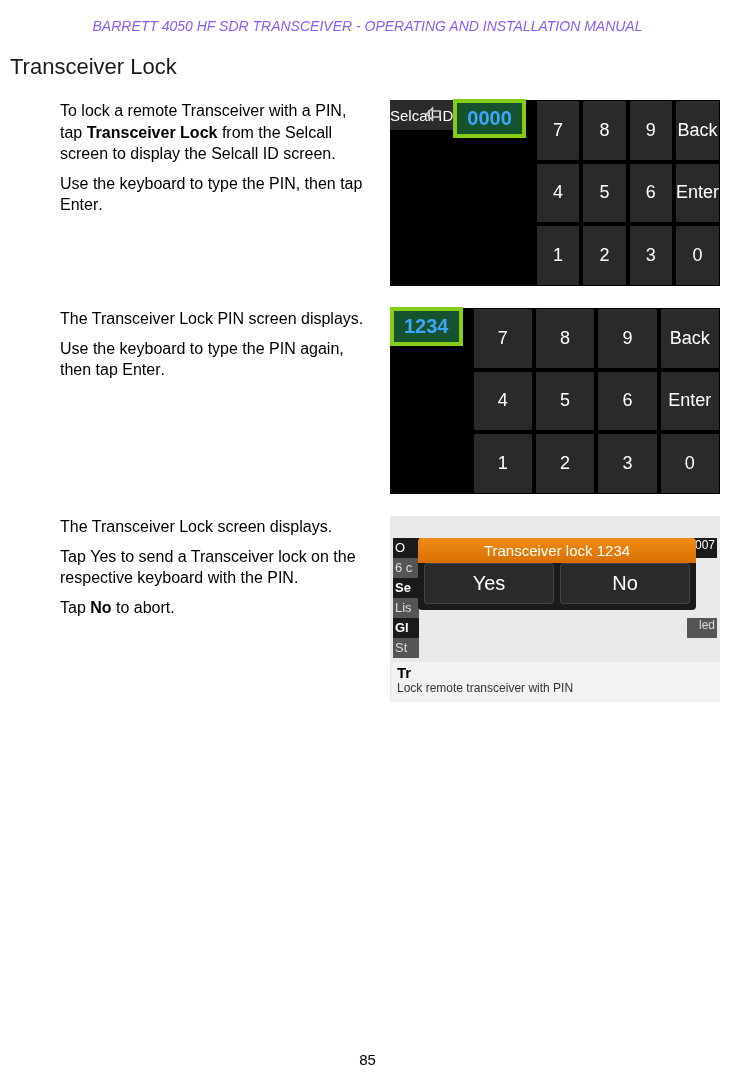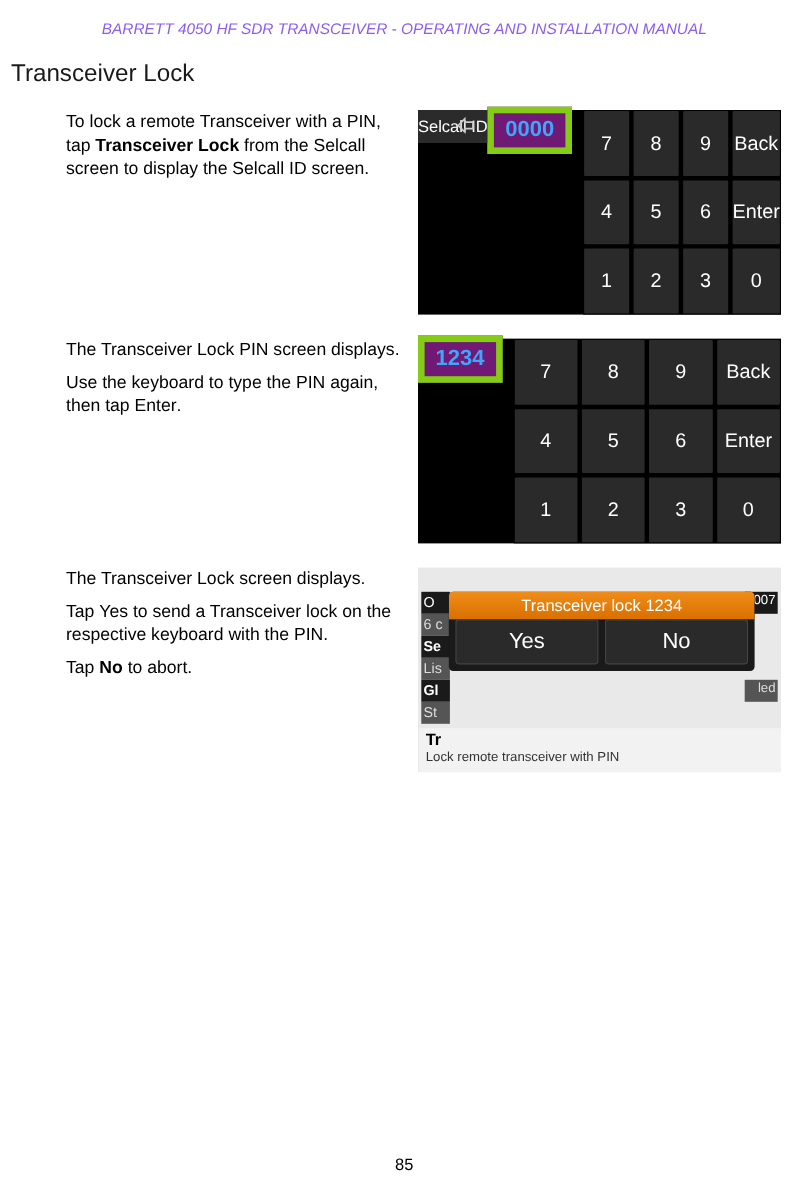--- a/index.html
+++ b/index.html
@@ -22,21 +22,21 @@
       font-size: 22px;
       font-weight: 400;
       color: #1a1a1a;
       padding: 12px 0 20px 10px;
     }
     .content {
       padding: 0 30px 0 60px;
     }
     .block {
       display: flex;
-      gap: 10px;
+      gap: 20px;
       margin-bottom: 22px;
     }
     .text-col {
       flex: 0 0 310px;
       font-size: 16px;
       line-height: 1.35;
       color: #000;
     }
     .text-col p { margin-bottom: 8px; }
     .bold { font-weight: 700; }
@@ -71,25 +71,25 @@
     .kp-back-arrow svg { width: 100%; height: 100%; }
     .kp-display {
       height: 36px;
       background: #000;
       display: flex;
       justify-content: flex-end;
       align-items: center;
       padding-right: 10px;
     }
     .kp-display-value {
-      background: #701a75;
+      background: #14532d;
       color: #3ea6ff;
       font-size: 20px;
       padding: 4px 10px;
-      border: 6px solid #84cc16;
+      border: 4px solid #84cc16;
       min-width: 70px;
       text-align: right;
       font-weight: bold;
     }
     .kp-grid {
       flex: 1;
       display: grid;
       grid-template-columns: repeat(4, 1fr);
       grid-template-rows: repeat(3, 1fr);
       gap: 4px;
@@ -216,20 +216,23 @@
 
 <div class="doc-header">BARRETT 4050 HF SDR TRANSCEIVER - OPERATING AND INSTALLATION MANUAL</div>
 <div class="section-title">Transceiver Lock</div>
 
 <div class="content">
 
   <div class="block">
     <div class="text-col">
       <p>
         <span>To lock a remote Transceiver with a PIN, tap </span><span class="bold">Transceiver Lock</span><span> from the Selcall screen to display the Selcall ID screen.</span>
+      </p>
+      <p>
+        <span>Use the keyboard to type the PIN, then tap </span><span class="ui-label">Enter</span><span>.</span>
       </p>
     </div>
     <div class="img-col">
       <div class="keypad-screen">
         <div class="kp-header">
           <span>Selcall ID</span>
           <span class="kp-back-arrow">
             <svg viewBox="0 0 24 24">
                 <path d="M20 8 L10 8 L10 4 L2 12 L10 20 L10 16 L20 16 Z" fill="none" stroke="#ccc" stroke-width="2"></path>
               </svg>

